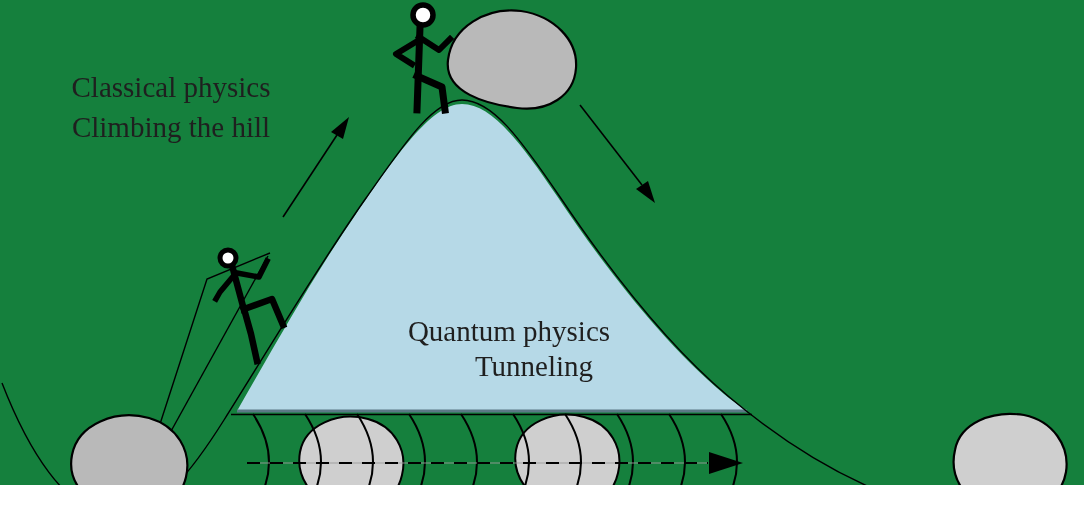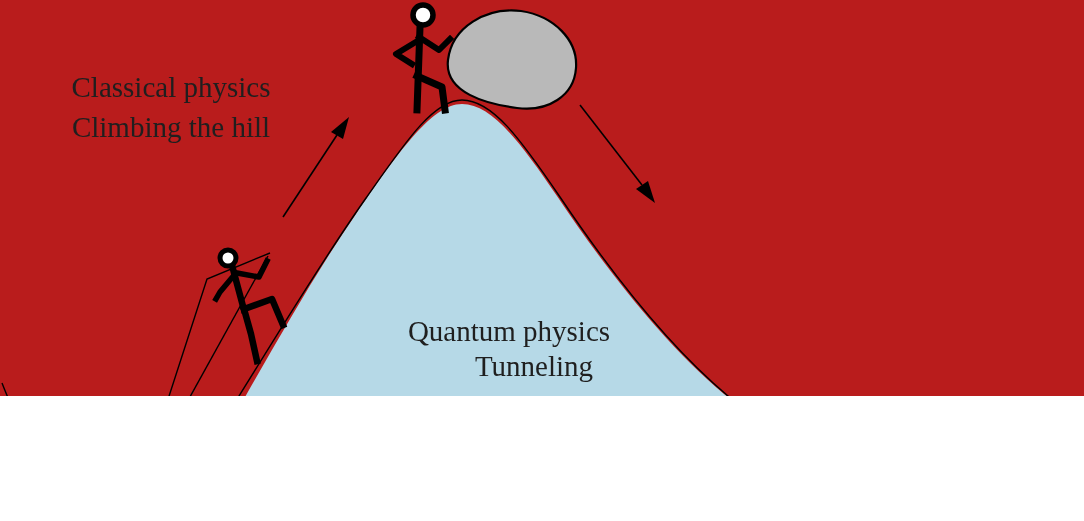--- a/index.html
+++ b/index.html
@@ -3,22 +3,22 @@
 <meta charset="utf-8">
 <style>
   html, body {
     margin: 0;
     padding: 0;
     background: #ffffff;
   }
   .stage {
     position: relative;
     width: 1084px;
-    height: 396px;
-    background: #b91c1c;
+    height: 485px;
+    background: #15803d;
     overflow: hidden;
   }
   svg { display: block; }
   .label {
     font-family: "Liberation Serif", "DejaVu Serif", serif;
     font-size: 29px;
   }
   .thin { fill: none; stroke: #000; stroke-width: 1.4; }
   .arc  { fill: none; stroke: #000; stroke-width: 2; }
   .limb { fill: none; stroke: #000; stroke-linejoin: round; stroke-linecap: square; }

